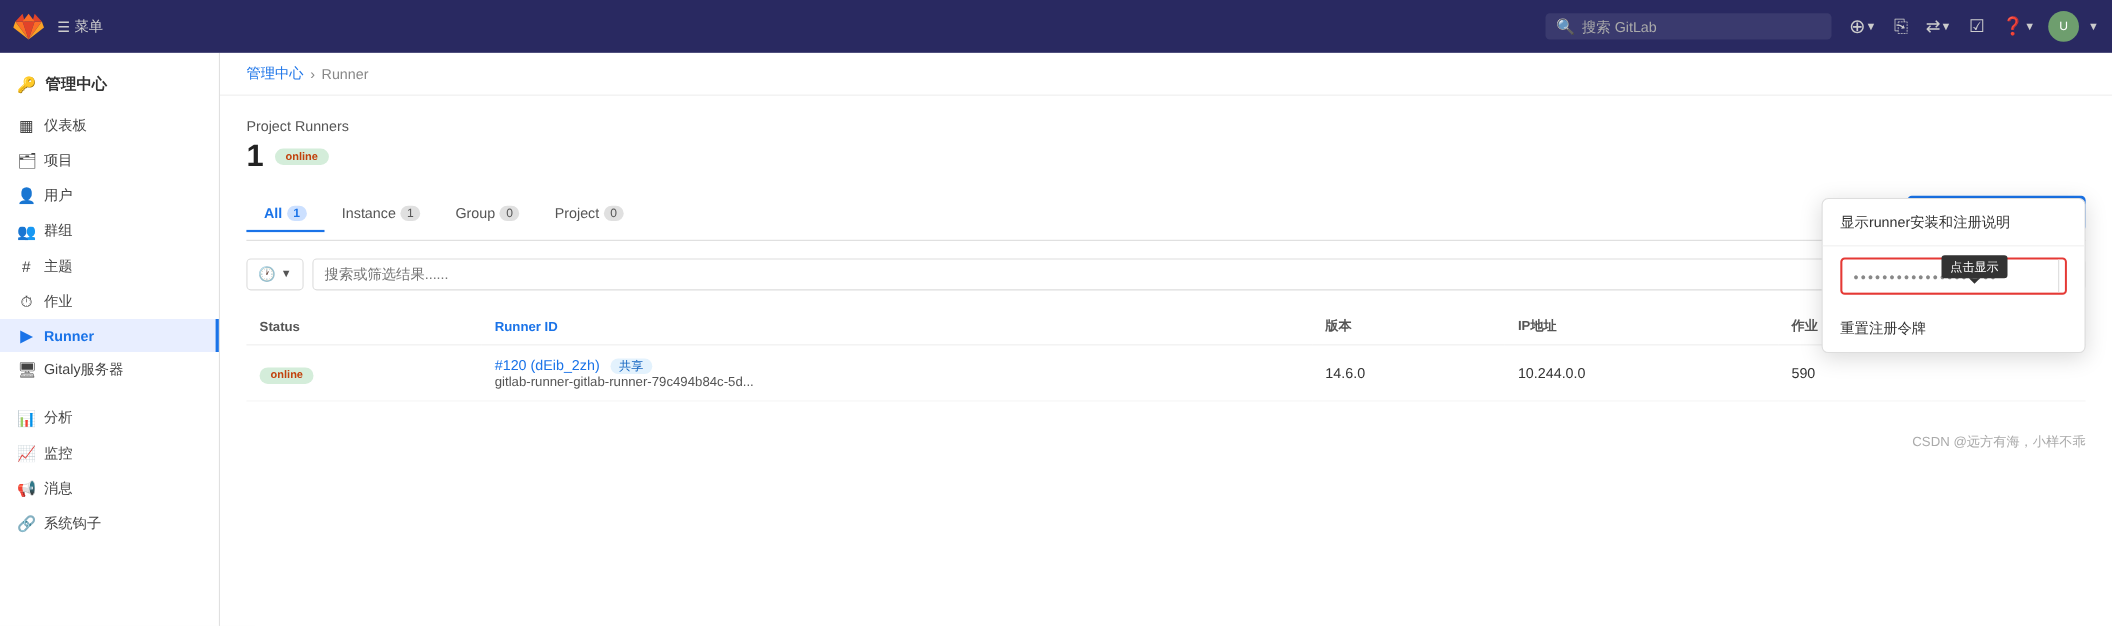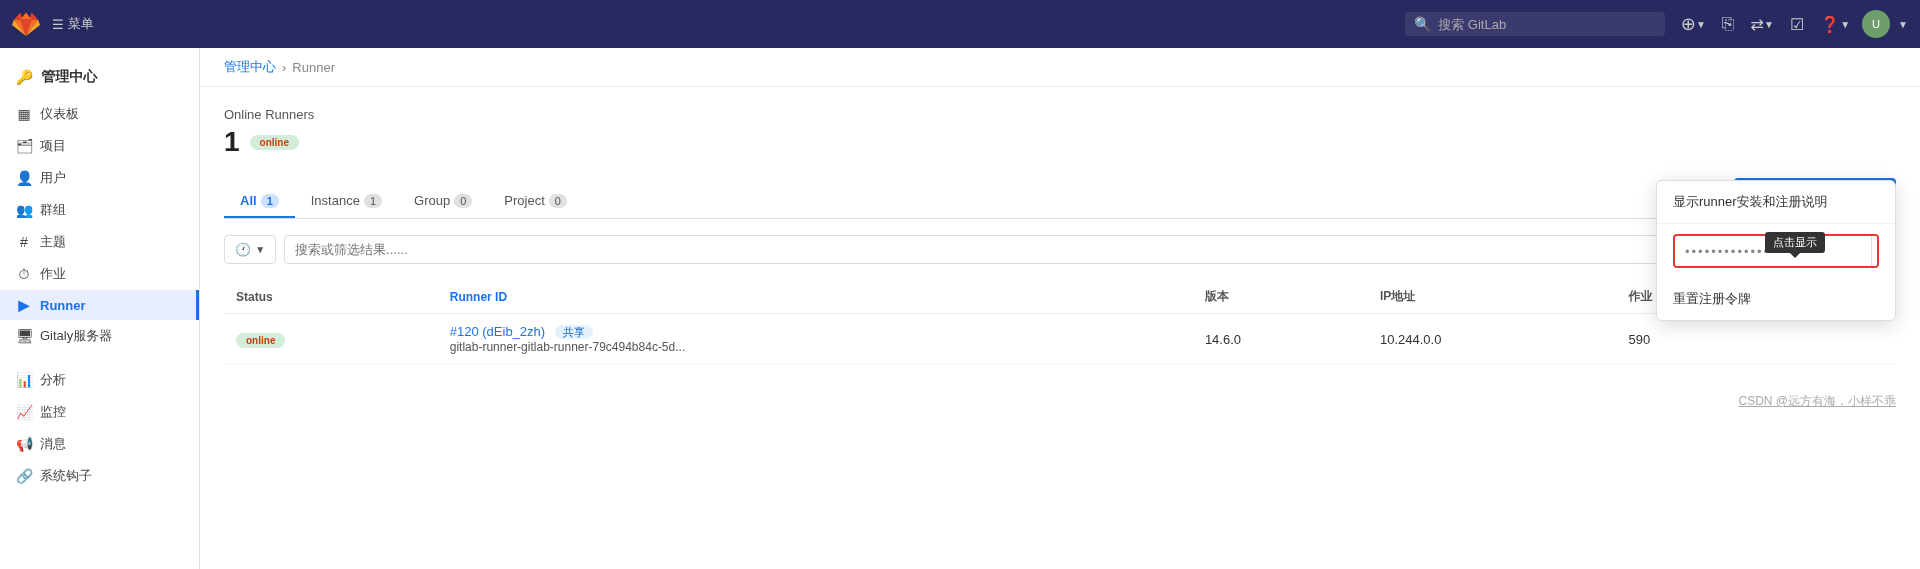--- a/index.html
+++ b/index.html
@@ -48,21 +48,21 @@
 
     
     .page-content { padding: 20px 24px; }
 
     .online-runners-label { font-size: 13px; color: #555; margin-bottom: 4px; }
     .online-count { display: flex; align-items: center; gap: 10px; margin-bottom: 20px; }
     .online-count .number { font-size: 28px; font-weight: 700; color: #222; }
     .badge-online { background: #d4edda; color: #c2410c; border-radius: 12px; padding: 2px 10px; font-size: 10px; font-weight: 600; }
 
     
-    .tabs { display: flex; align-items: flex-end; gap: 0; border-bottom: 1px solid #ddd; margin-bottom: 16px; }
+    .tabs { display: flex; align-items: flex-start; gap: 0; border-bottom: 1px solid #ddd; margin-bottom: 16px; }
     .tab { padding: 8px 16px; cursor: pointer; font-size: 13px; color: #555; border-bottom: 2px solid transparent; display: flex; align-items: center; gap: 4px; }
     .tab.active { color: #1a73e8; border-bottom: 2px solid #1a73e8; font-weight: 600; }
     .tab .count { background: #e0e0e0; border-radius: 10px; padding: 1px 6px; font-size: 11px; }
     .tab.active .count { background: #cce0ff; color: #1a73e8; }
 
     .tab-actions { margin-left: auto; padding-bottom: 8px; }
     .btn-register { background: #1a73e8; color: #fff; border: none; border-radius: 4px; padding: 7px 14px; font-size: 13px; cursor: pointer; display: flex; align-items: center; gap: 6px; }
 
     
     .search-bar { display: flex; align-items: center; gap: 8px; margin-bottom: 16px; }
@@ -102,21 +102,21 @@
     }
     .tooltip-badge::after {
       content: ''; position: absolute; bottom: -5px; left: 50%; transform: translateX(-50%);
       border: 5px solid transparent; border-top-color: #333; border-bottom: none;
     }
     .token-section-wrap { position: relative; }
 
     .dropdown-reset { padding: 12px 16px; font-size: 13px; color: #333; cursor: pointer; }
 
     
-    .footer-text { text-align: right; font-size: 12px; color: #aaa; padding: 8px 24px; text-decoration: underline; }
+    .footer-text { text-align: right; font-size: 12px; color: #aaa; padding: 8px 24px; }
 
     
     ::-webkit-scrollbar { width: 6px; }
     ::-webkit-scrollbar-thumb { background: #ccc; border-radius: 3px; }
   </style>
 </head>
 <body>
 
 <nav class="top-nav">
   <div class="nav-logo">
@@ -229,21 +229,21 @@
   <main class="main">
 
     <div class="breadcrumb">
       <a href="#">管理中心</a>
       <span>›</span>
       <span>Runner</span>
     </div>
 
     <div class="page-content">
 
-      <div class="online-runners-label">Online Runners</div>
+      <div class="online-runners-label">Project Runners</div>
       <div class="online-count">
         <span class="number">1</span>
         <span class="badge-online">online</span>
       </div>
 
       <div class="tabs">
         <div class="tab active">
           <span>All</span>
           <span class="count">1</span>
         </div>

